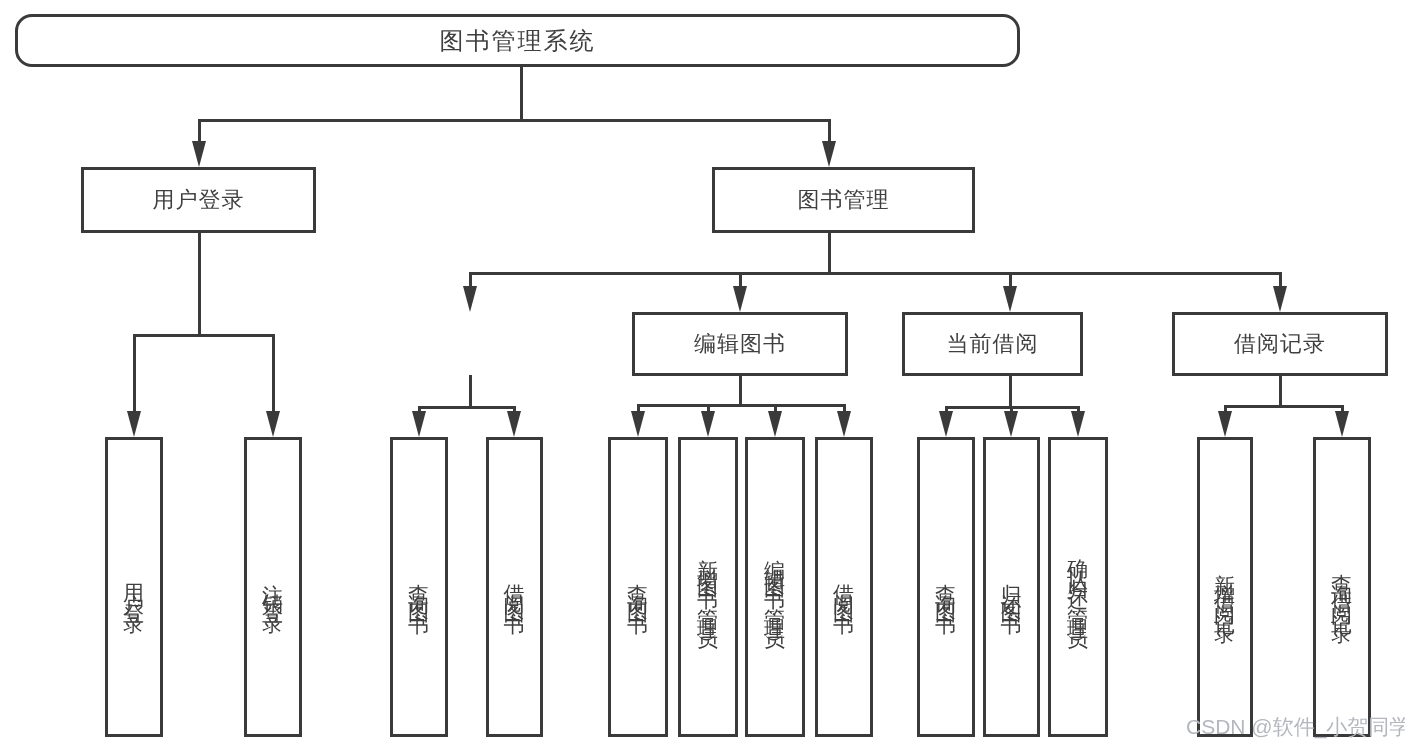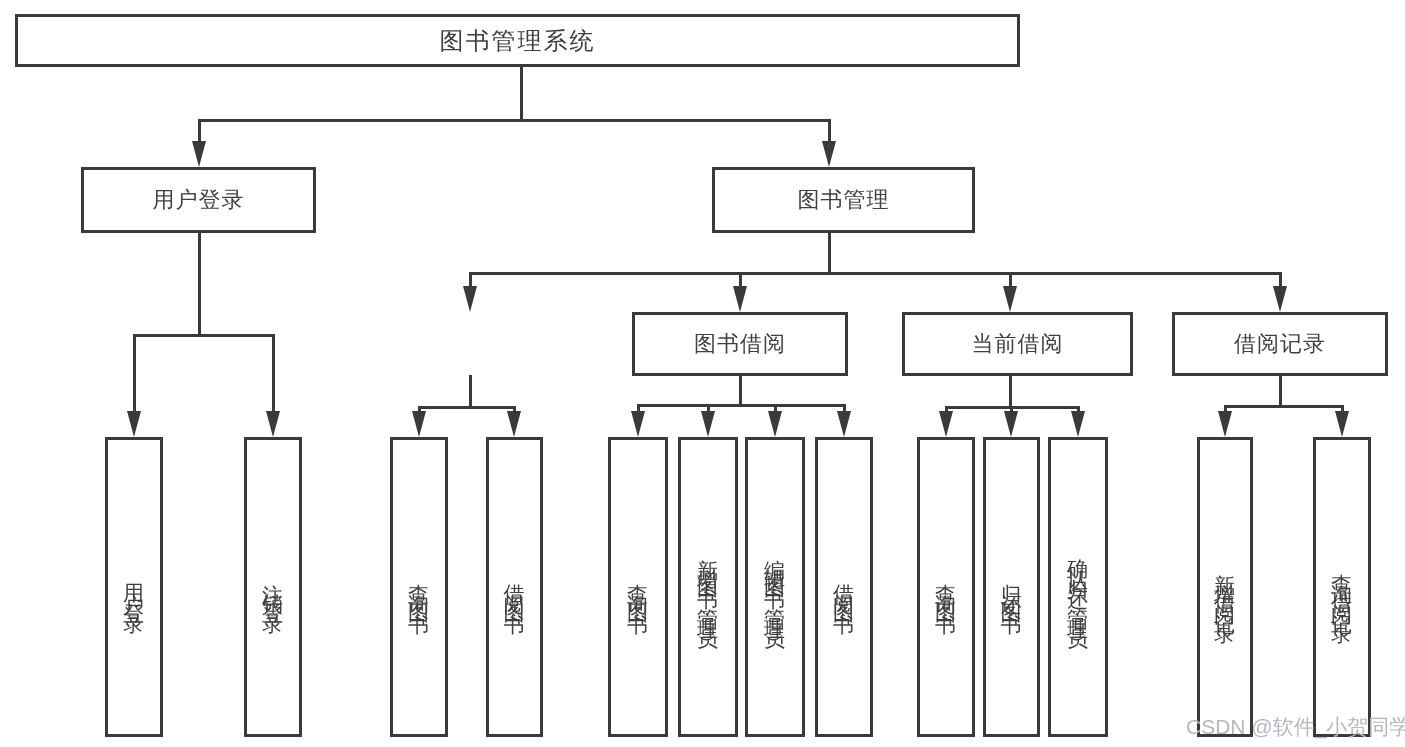--- a/index.html
+++ b/index.html
@@ -49,35 +49,35 @@
     position:absolute;left:1186px;top:713px;
     font-size:21px;color:var(--wm);
     z-index:10;white-space:nowrap;
   }
 </style>
 </head>
 <body>
 
 <div class="stage">
 
-  <div class="box" style="left:15px;top:14px;width:1005px;height:53px;">
+  <div class="box" style="left:15px;top:14px;width:1005px;height:53px;border-radius:17px;">
     <span class="title-label">图书管理系统</span>
   </div>
 
   <div class="box" style="left:81px;top:167px;width:235px;height:66px;">
     <span class="hlabel">用户登录</span>
   </div>
   <div class="box" style="left:712px;top:167px;width:263px;height:66px;">
     <span class="hlabel">图书管理</span>
   </div>
 
   <div class="box" style="left:632px;top:312px;width:216px;height:64px;">
-    <span class="hlabel">图书借阅</span>
+    <span class="hlabel">编辑图书</span>
   </div>
-  <div class="box" style="left:902px;top:312px;width:231px;height:64px;">
+  <div class="box" style="left:902px;top:312px;width:181px;height:64px;">
     <span class="hlabel">当前借阅</span>
   </div>
   <div class="box" style="left:1172px;top:312px;width:216px;height:64px;">
     <span class="hlabel">借阅记录</span>
   </div>
 
   <div class="box" style="left:105px;top:437px;width:58px;height:300px;">
     <span class="vlabel">用户登录</span>
   </div>
   <div class="box" style="left:244px;top:437px;width:58px;height:300px;">

